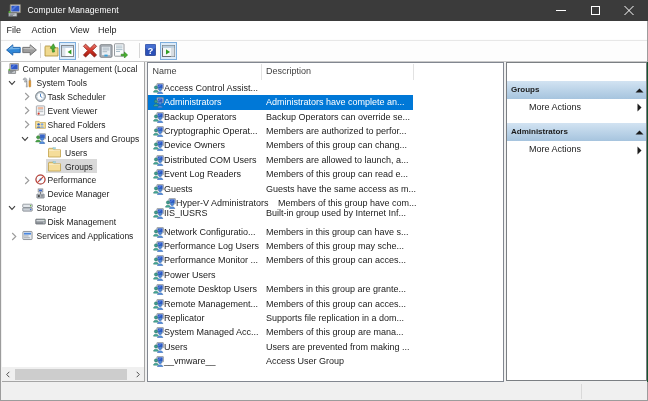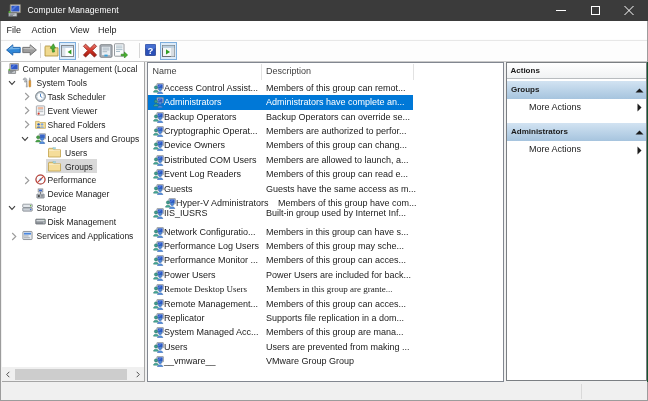--- a/index.html
+++ b/index.html
@@ -324,21 +324,20 @@
 <span class="a" style="left:5px;top:0;line-height:17px">Name</span>
 <span class="a" style="left:118.5px;top:0;line-height:17px">Description</span>
 <div class="a" style="left:113.8px;top:1px;width:1px;height:16px;background:#e2e2e2"></div>
 <div class="a" style="left:265.8px;top:1px;width:1px;height:16px;background:#e2e2e2"></div>
 </div>
 <div class="lrow" style="top:18.00px;padding-left:8px;">
         <svg class="hicon" style="left:5px" width="11" height="11" viewBox="0 0 12 12">
           <use href="#i-group"></use>
         </svg>
         <span class="nm">Access Control Assist...</span>
-        <span class="ds">Members of this group can remot...</span>
       </div>
 <div class="lrow sel" style="top:32.37px;width:265.8px;">
         <svg class="hicon" style="left:5px" width="11" height="11" viewBox="0 0 12 12">
           <use href="#i-group"></use>
         </svg>
         <span class="nm">Administrators</span>
         <span class="ds">Administrators have complete an...</span>
       </div>
 <div class="lrow" style="top:46.74px;">
         <svg class="hicon" style="left:5px" width="11" height="11" viewBox="0 0 12 12">
@@ -415,23 +414,22 @@
           <use href="#i-group"></use>
         </svg>
         <span class="nm">Performance Monitor ...</span>
         <span class="ds">Members of this group can acces...</span>
       </div>
 <div class="lrow" style="top:204.81px;">
         <svg class="hicon" style="left:5px" width="11" height="11" viewBox="0 0 12 12">
           <use href="#i-group"></use>
         </svg>
         <span class="nm">Power Users</span>
-        <span class="ds">Power Users are included for back...</span>
-      </div>
-<div class="lrow" style="top:219.18px;font-family:Liberation Serif, serif;">
+      </div>
+<div class="lrow" style="top:219.18px;">
         <svg class="hicon" style="left:5px" width="11" height="11" viewBox="0 0 12 12">
           <use href="#i-group"></use>
         </svg>
         <span class="nm">Remote Desktop Users</span>
         <span class="ds">Members in this group are grante...</span>
       </div>
 <div class="lrow" style="top:233.55px;">
         <svg class="hicon" style="left:5px" width="11" height="11" viewBox="0 0 12 12">
           <use href="#i-group"></use>
         </svg>
@@ -457,27 +455,24 @@
           <use href="#i-group"></use>
         </svg>
         <span class="nm">Users</span>
         <span class="ds">Users are prevented from making ...</span>
       </div>
 <div class="lrow" style="top:291.03px;">
         <svg class="hicon" style="left:5px" width="11" height="11" viewBox="0 0 12 12">
           <use href="#i-group"></use>
         </svg>
         <span class="nm">__vmware__</span>
-        <span class="ds">VMware Group Group</span>
+        <span class="ds">Access User Group</span>
       </div>
 </div>
 <div class="panel act">
-<div class="a" style="left:0;top:0;width:140px;height:16px;background:linear-gradient(#ffffff,#f0f2f3);border-bottom:1px solid #b8bcbf">
- <span class="a" style="left:4px;top:0;line-height:15px;font-weight:bold;font-size:8px">Actions</span>
-      </div>
 <div class="acthdr" style="top:18px">
  <span style="position:absolute;left:4.5px">Groups</span>
  <svg class="a" style="left:128px;top:7px" width="9" height="5" viewBox="0 0 9 5">
           <path d="M0.5 4.5 L4.5 0.5 L8.5 4.5 Z" fill="#1b1b1b"></path>
         </svg>
 </div>
 <div class="actrow" style="top:36px">
  <span style="position:absolute;left:22.5px">More Actions</span>
  <svg class="a" style="left:130px;top:4.5px" width="5" height="9" viewBox="0 0 5 9">
           <path d="M0.5 0.5 L4.5 4.5 L0.5 8.5 Z" fill="#1b1b1b"></path>

